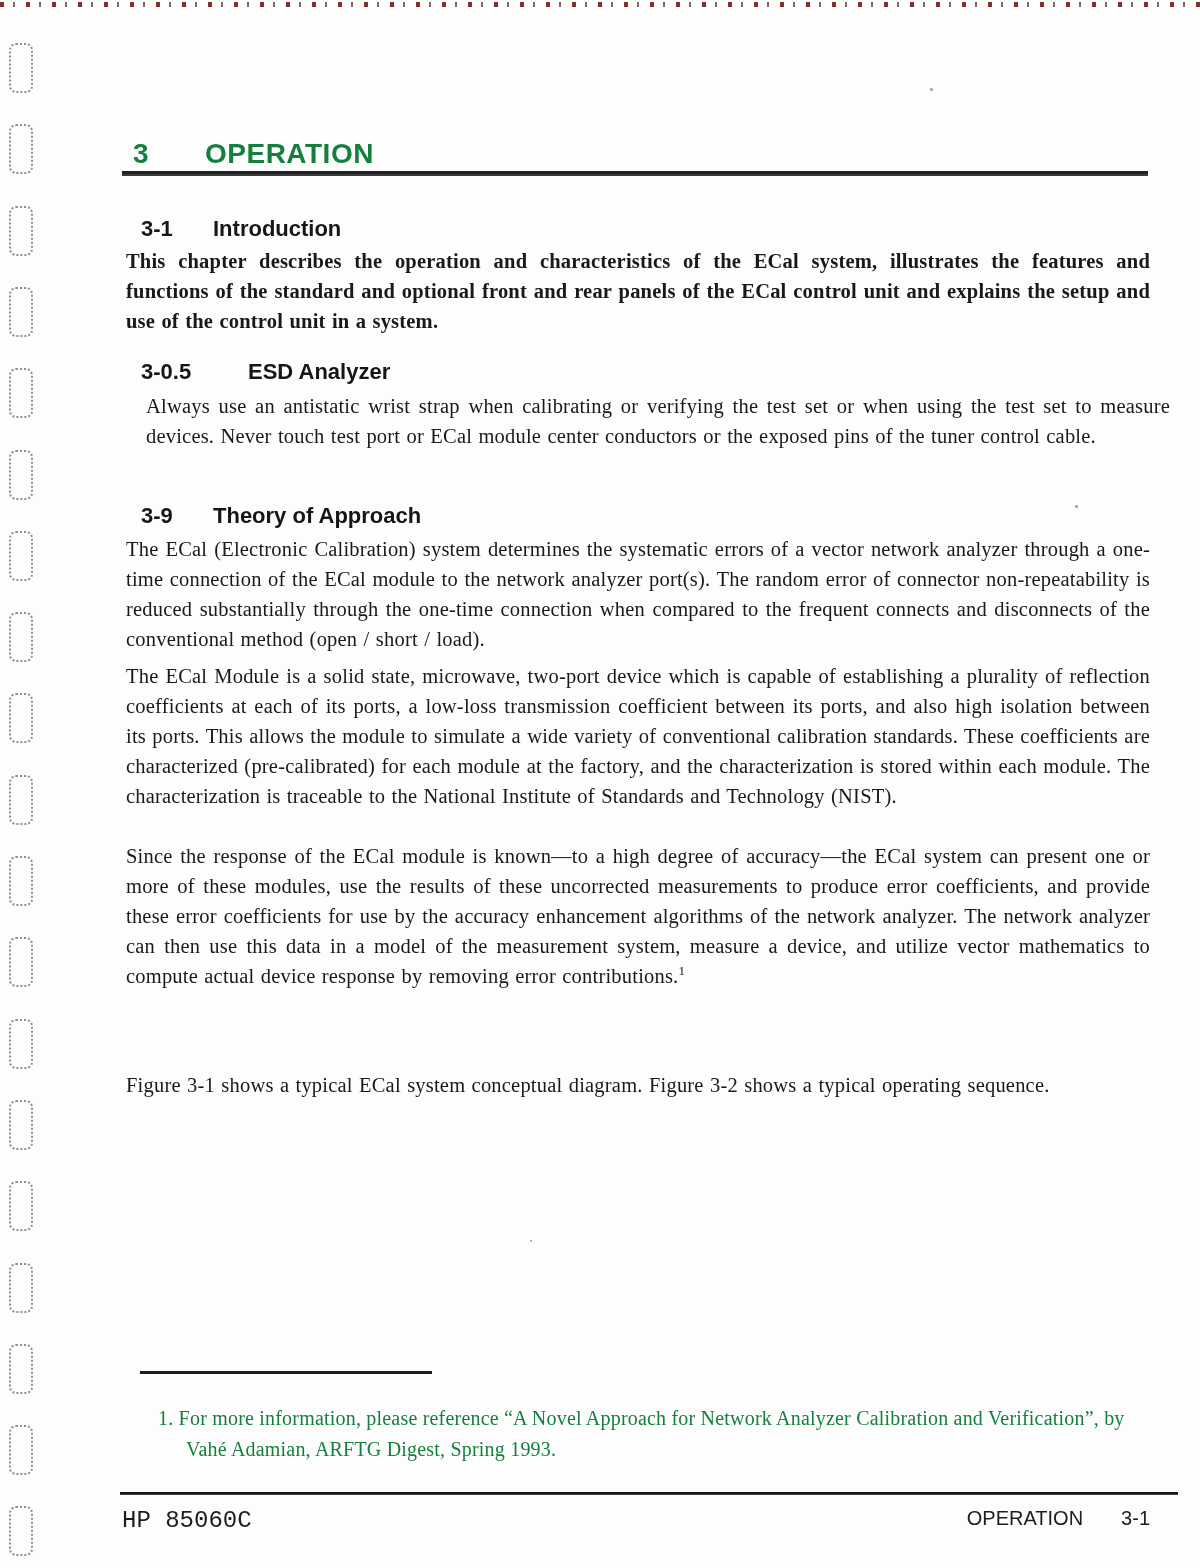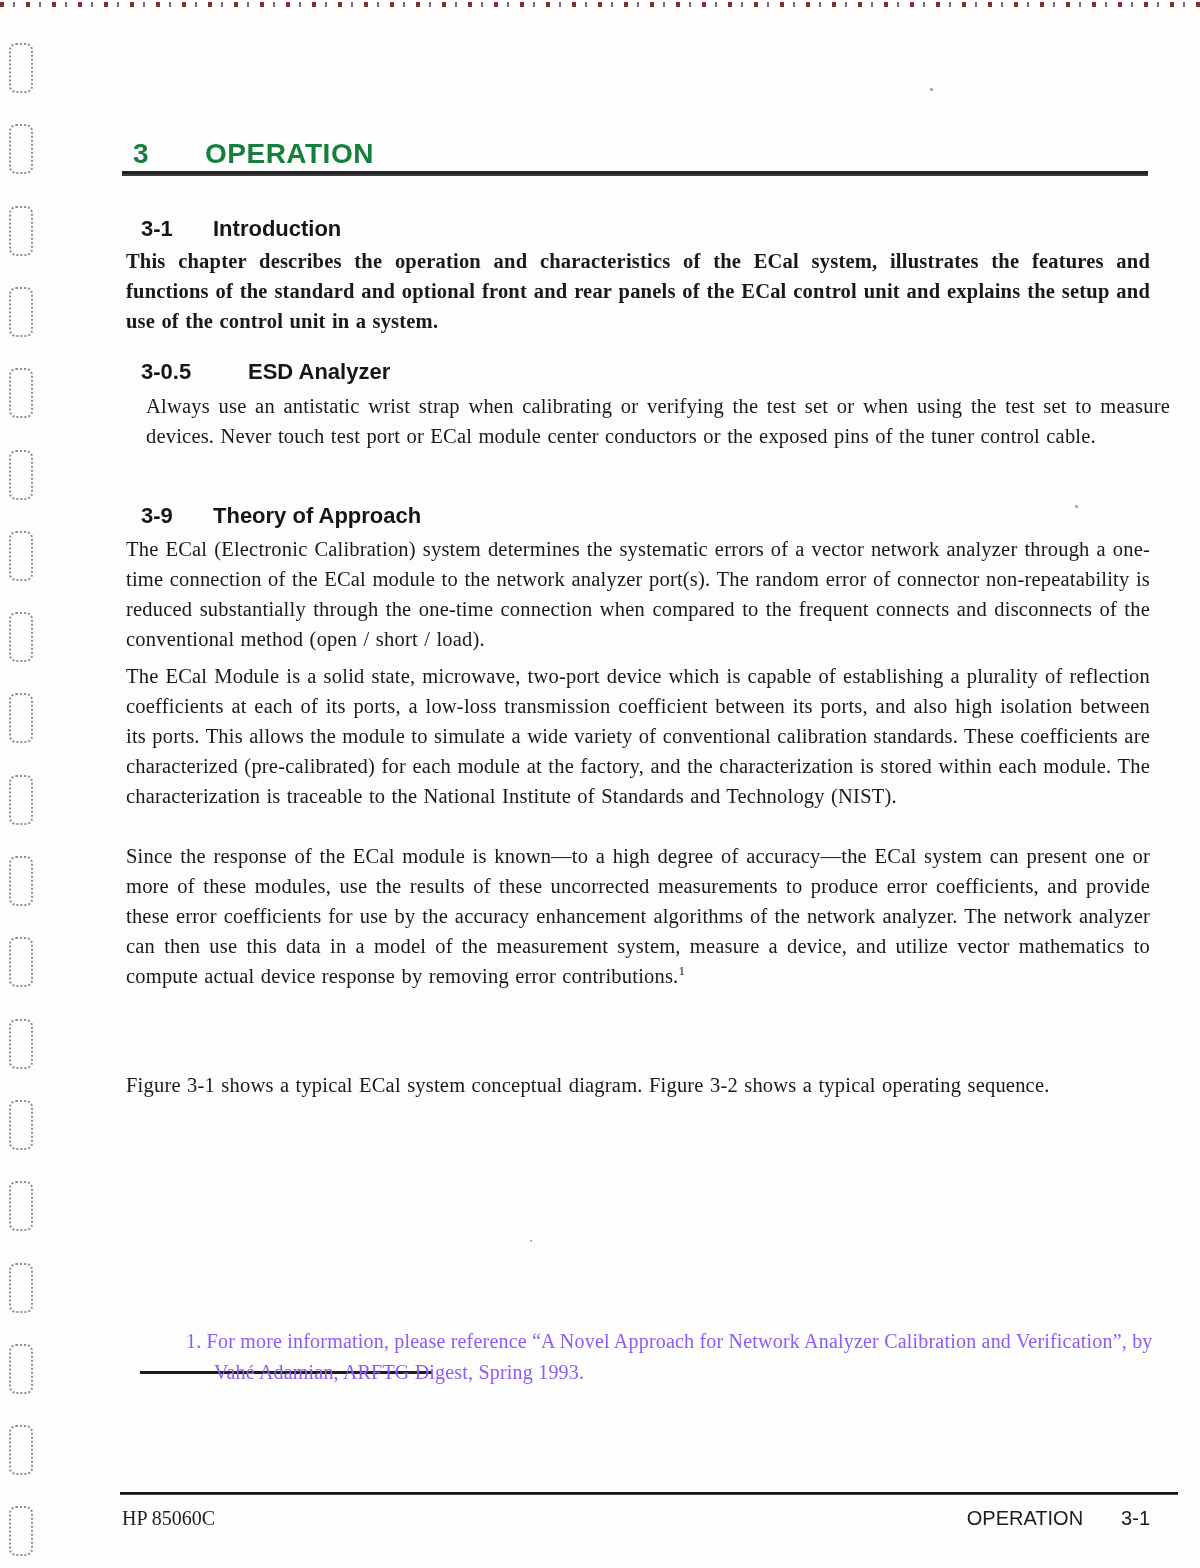--- a/index.html
+++ b/index.html
@@ -41,31 +41,31 @@
   .h2 .num{display:inline-block;width:72px;}
   .h2.sub .num{width:107px;}
   .para{
     position:absolute;left:126px;width:1024px;
     font-size:20.5px;line-height:30px;text-align:justify;
     letter-spacing:.2px;word-spacing:1px;color:#191919;margin:0;
   }
   .para sup{font-size:13px;line-height:0;vertical-align:super;}
   .fn-rule{position:absolute;top:1371px;left:140px;width:292px;height:3px;background:#1d1d1d;}
   .footnote{
-    position:absolute;top:1326px;left:158px;width:968px;
-    font-size:20px;line-height:31px;color:#8b5cf6;
-    padding-left:28px;text-indent:-28px;letter-spacing:.2px;margin-left:28px;
+    position:absolute;top:1403px;left:158px;width:968px;
+    font-size:20px;line-height:31px;color:#15803d;
+    padding-left:28px;text-indent:-28px;letter-spacing:.2px;
   }
   .bottom-rule{
     position:absolute;top:1492px;left:120px;width:1058px;height:3px;
     background:linear-gradient(180deg,#161616 0 70%,#444 70% 100%);
   }
   .footer-left{
     position:absolute;top:1507px;left:122px;
-    font-family:Liberation Serif, serif;font-size:20px;color:#1d1d1d;
+    font-family:Liberation Mono, monospace;font-size:24px;color:#1d1d1d;
   }
   .footer-right{
     position:absolute;top:1507px;right:50px;display:flex;gap:38px;
     font-family:"Liberation Sans", sans-serif;font-size:20px;color:#1d1d1d;
   }
 </style>
 </head>
 <body>
 
 <div class="page">

